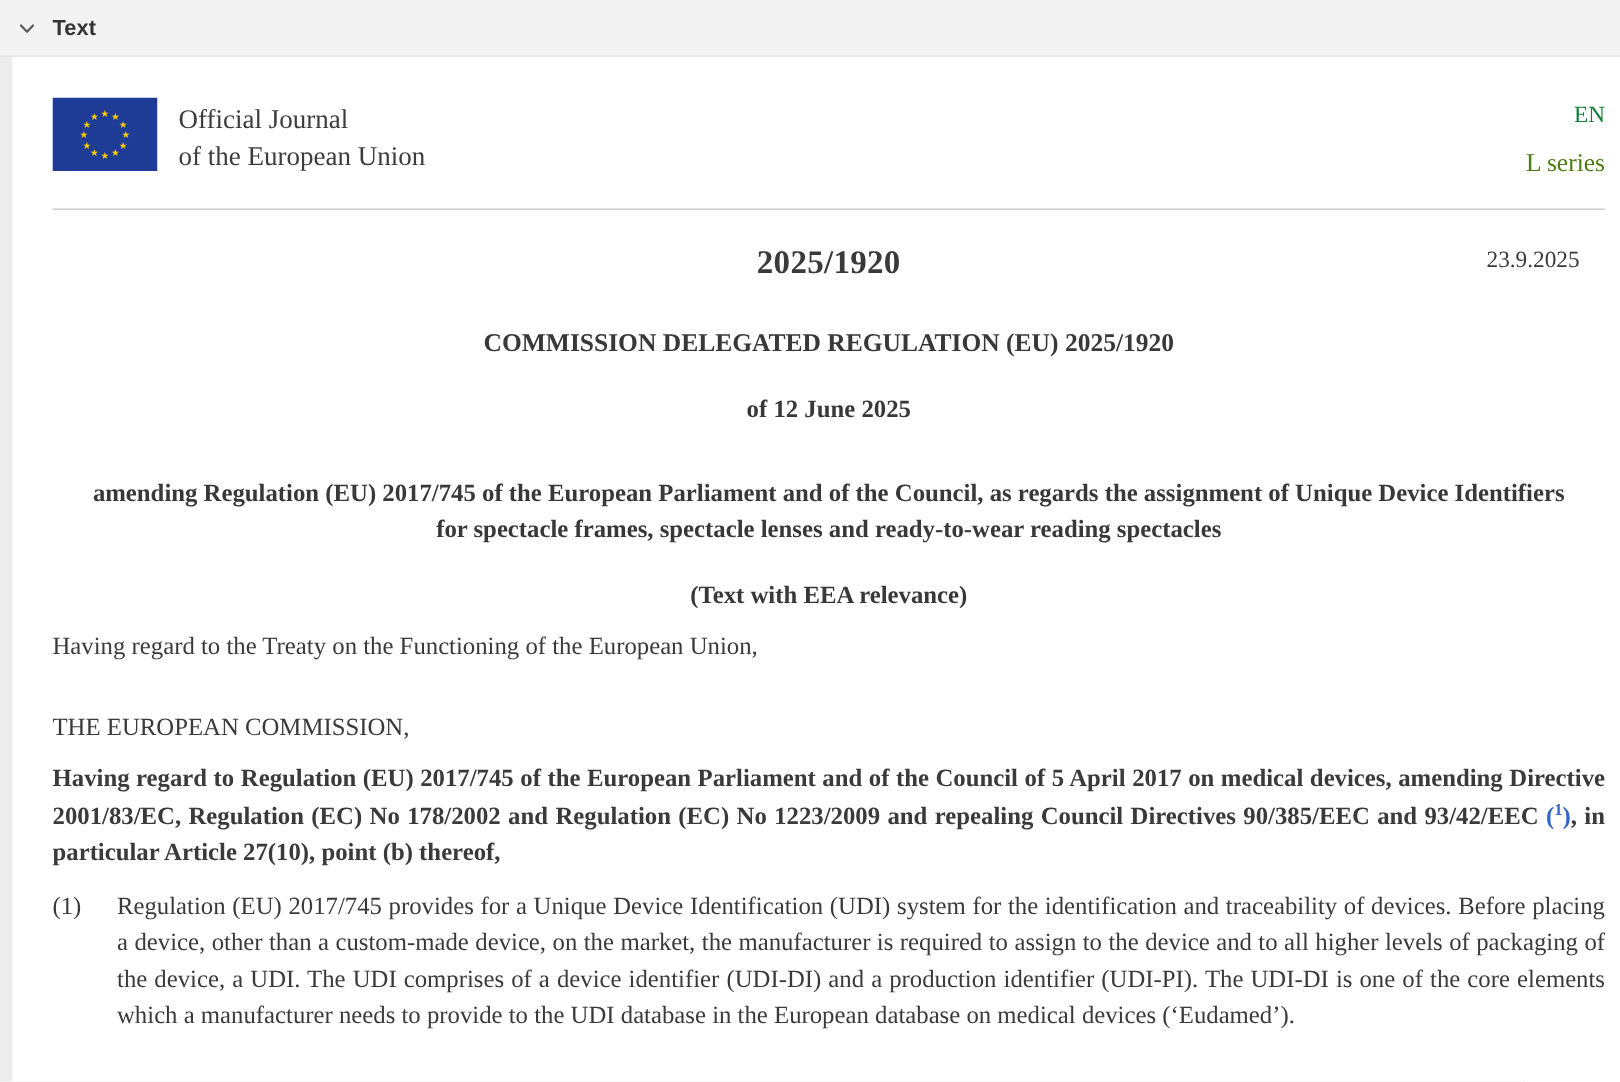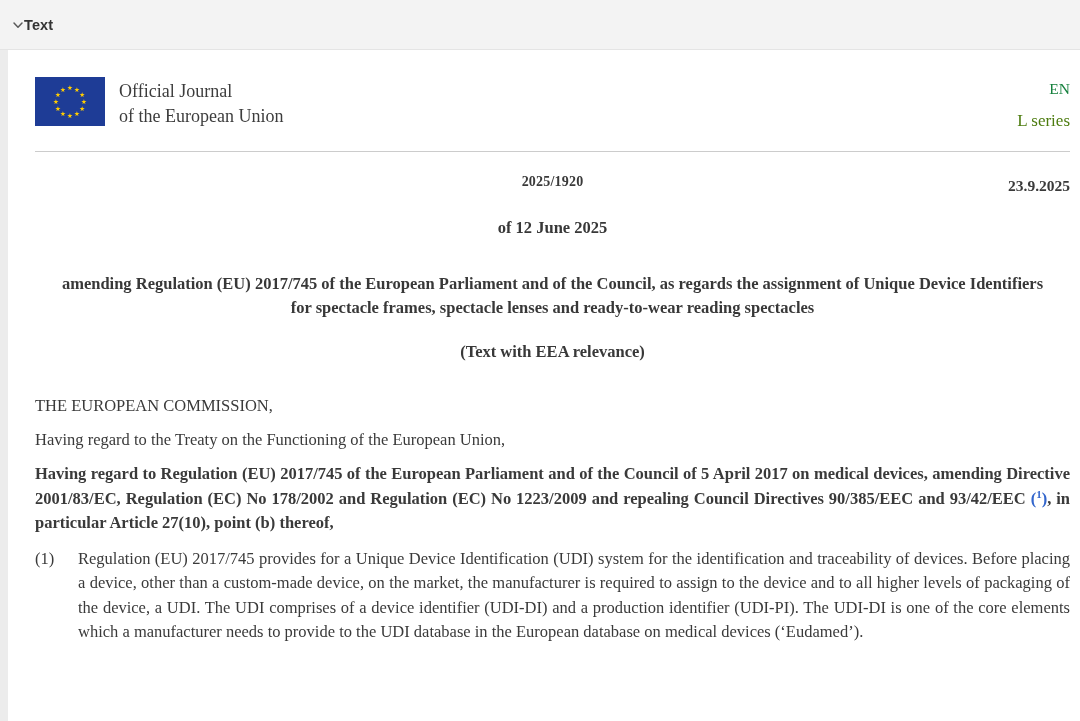--- a/index.html
+++ b/index.html
@@ -8,26 +8,27 @@
     width: 1080px;
     height: 721px;
     background: #ececec;
     font-family: "Liberation Serif", serif;
     color: #3a3a3a;
     overflow: hidden;
   }
 
   
   .topbar {
-    height: 50px;
+    height: 38px;
     background: #f3f3f3;
     border-bottom: 1px solid #e4e4e4;
     display: flex;
     align-items: center;
     padding: 0 12px;
+    gap: 11px;
     font-family: "Liberation Sans", sans-serif;
     cursor: pointer;
   }
   .topbar-label {
     font-size: 14.5px;
     font-weight: 700;
     color: #333333;
     letter-spacing: 0.1px;
   }
   .chev { display: inline-flex; align-items: center; }
@@ -63,29 +64,29 @@
     border: none;
     border-top: 1px solid #cccccc;
     margin: 20px 0 0 0;
   }
 
   
   .docket { position: relative; margin-top: 22px; height: 22px; }
   .doc-number {
     text-align: center;
     font-weight: 700;
-    font-size: 14px;
+    font-size: 22px;
     letter-spacing: 0.2px;
   }
   .doc-date {
     position: absolute;
-    right: 0;
+    right: 17px;
     bottom: 1px;
     font-size: 15.5px;
-    font-weight: 700;
+    font-weight: 400;
   }
 
   
   .heading {
     text-align: center;
     font-weight: 700;
     font-size: 16.5px;
     line-height: 24px;
     margin: 0 auto;
     color: #383838;
@@ -166,27 +167,28 @@
     </div>
   </div>
 
   <hr class="rule">
 
   <div class="docket">
     <div class="doc-number">2025/1920</div>
     <div class="doc-date">23.9.2025</div>
   </div>
 
+  <div class="heading h-main">COMMISSION DELEGATED REGULATION (EU) 2025/1920</div>
   <div class="heading h-date">of 12 June 2025</div>
   <div class="heading h-amend">amending Regulation (EU) 2017/745 of the European Parliament and of the Council, as regards the assignment of Unique Device Identifiers for spectacle frames, spectacle lenses and ready-to-wear reading spectacles</div>
   <div class="heading h-eea">(Text with EEA relevance)</div>
 
+  <p class="para">Having regard to the Treaty on the Functioning of the European Union,</p>
+
   <p class="para p-first">THE EUROPEAN COMMISSION,</p>
-
-  <p class="para">Having regard to the Treaty on the Functioning of the European Union,</p>
 
   <p class="para just"><span>Having regard to Regulation (EU) 2017/745 of the European Parliament and of the Council of 5 April 2017 on medical devices, amending Directive 2001/83/EC, Regulation (EC) No 178/2002 and Regulation (EC) No 1223/2009 and repealing Council Directives 90/385/EEC and 93/42/EEC </span><a class="fnlink" href="#"><span>(</span><sup>1</sup><span>)</span></a><span>, in particular Article 27(10), point (b) thereof,</span></p>
 
 
   <div class="recital">
     <div class="recital-num">(1)</div>
     <div class="recital-text">Regulation (EU) 2017/745 provides for a Unique Device Identification (UDI) system for the identification and traceability of devices. Before placing a device, other than a custom-made device, on the market, the manufacturer is required to assign to the device and to all higher levels of packaging of the device, a UDI. The UDI comprises of a device identifier (UDI-DI) and a production identifier (UDI-PI). The UDI-DI is one of the core elements which a manufacturer needs to provide to the UDI database in the European database on medical devices (‘Eudamed’).</div>
   </div>
 
 </div>

